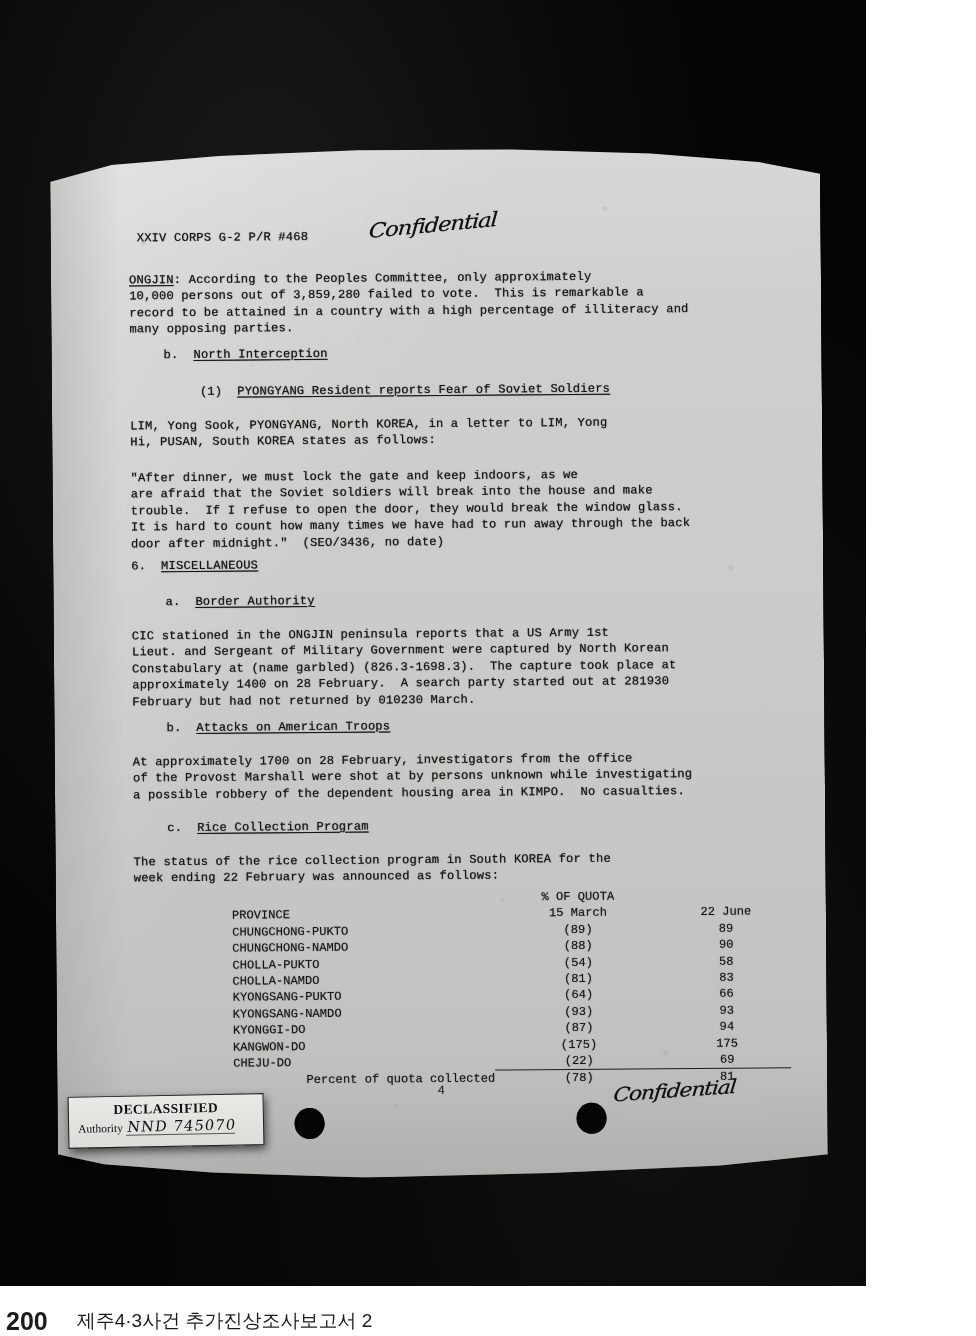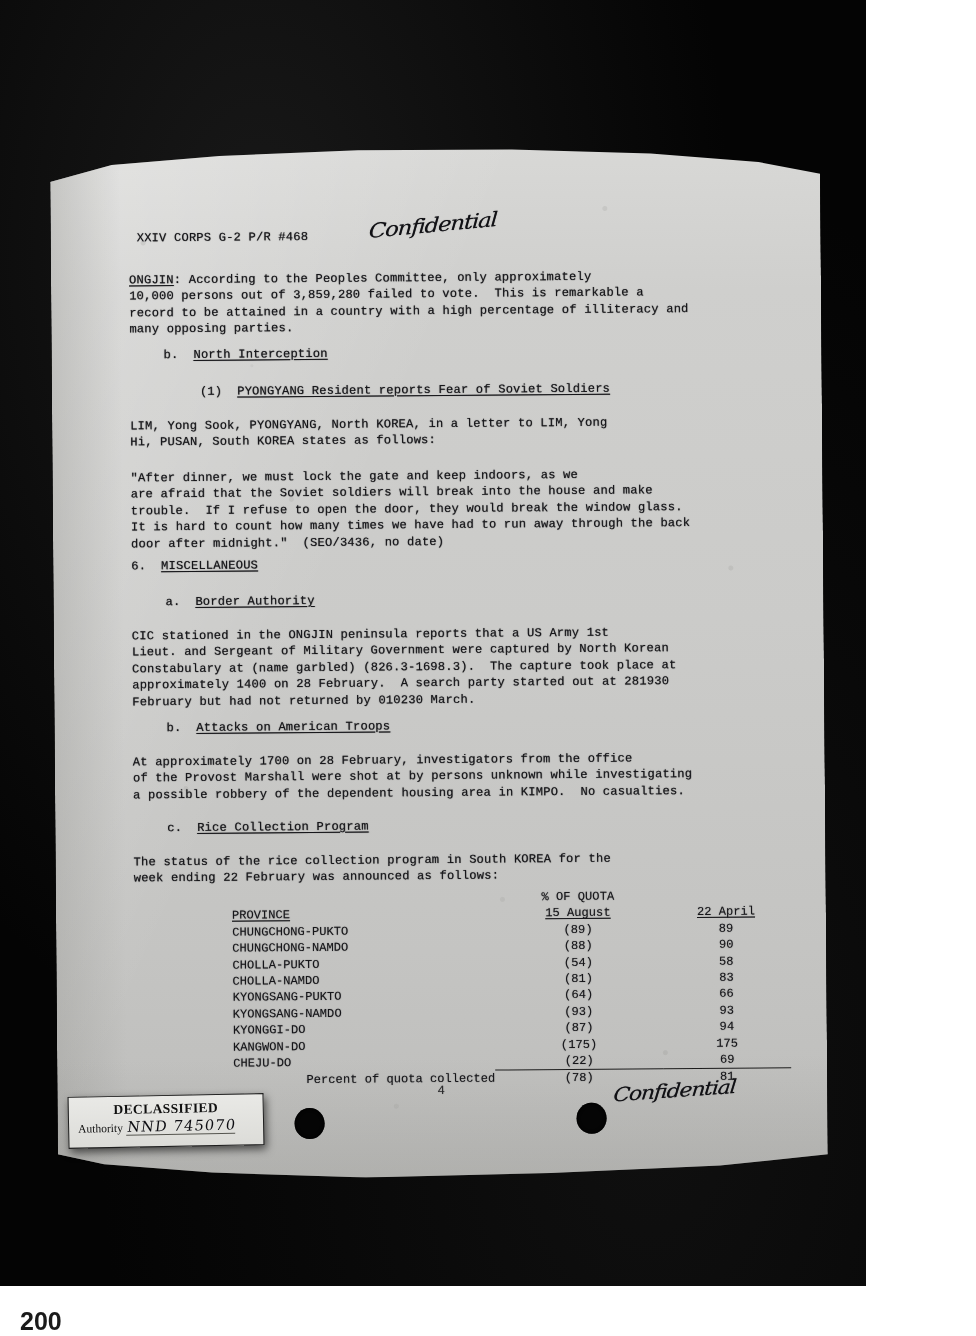--- a/index.html
+++ b/index.html
@@ -119,21 +119,21 @@
     line-height: 16.4px;
     color: #16161a;
     text-shadow: 0 0 1.1px rgba(20,20,20,.55);
   }
   #rice-table table { border-collapse: collapse; }
   #rice-table td { padding: 0; white-space: pre; }
   .col-prov { width: 262px; }
   .col-15   { width: 168px; text-align: center; }
   .col-22   { width: 128px; text-align: center; }
   .quota-span { text-align: center; padding-bottom: 1px; }
-  .hdr-u { text-decoration: underline; text-underline-offset: 2px; margin-top: 8px; }
+  .hdr-u { text-underline-offset: 2px; margin-top: 8px; }
   tr.total-row td { padding-top: 1px; }
   .rule-15 { border-top: 1.4px solid #1c1c1c; }
   .rule-22 { border-top: 1.4px solid #1c1c1c; }
   .total-label { text-align: right; padding-right: 10px; white-space: pre; }
 
   
   #page-number {
     position: absolute;
     left: 380px;
     top: 936px;
@@ -222,21 +222,21 @@
 
   
   #book-caption {
     position: absolute;
     left: 0;
     top: 1306px;
     width: 560px;
     display: flex;
     align-items: center;
     gap: 29px;
-    padding-left: 20px;
+    padding-left: 6px;
     overflow: hidden;
     height: 30px;
   }
   #book-caption .cap-num {
     font-family: "Liberation Sans", sans-serif;
     font-weight: bold;
     font-size: 25px;
     color: #1b1b1b;
   }
   #book-caption .cap-text {
@@ -301,22 +301,22 @@
   <div id="rice-table">
     <table>
       <thead>
         <tr>
           <td class="col-prov"></td>
           <td class="col-15 quota-span">% OF QUOTA</td>
           <td class="col-22"></td>
         </tr>
         <tr>
           <td class="col-prov"><span class="hdr-u">PROVINCE</span></td>
-          <td class="col-15"><span class="hdr-u">15 August</span></td>
-          <td class="col-22"><span class="hdr-u">22 April</span></td>
+          <td class="col-15"><span class="hdr-u">15 March</span></td>
+          <td class="col-22"><span class="hdr-u">22 June</span></td>
         </tr>
       </thead>
       <tbody>
         <tr>
           <td class="col-prov">CHUNGCHONG-PUKTO</td>
           <td class="col-15">(89)</td>
           <td class="col-22">89</td>
         </tr>
         <tr>
           <td class="col-prov">CHUNGCHONG-NAMDO</td>
@@ -378,13 +378,14 @@
 <div id="declassified-stamp">
   <div class="stamp-title">DECLASSIFIED</div>
   <div class="stamp-auth">
     <span class="stamp-auth-label">Authority</span>
     <span class="stamp-auth-value">NND 745070</span>
   </div>
 </div>
 
 <div id="book-caption">
   <span class="cap-num">200</span>
+  <span class="cap-text">제주4·3사건 추가진상조사보고서 2</span>
 </div>
 
 </body></html>

